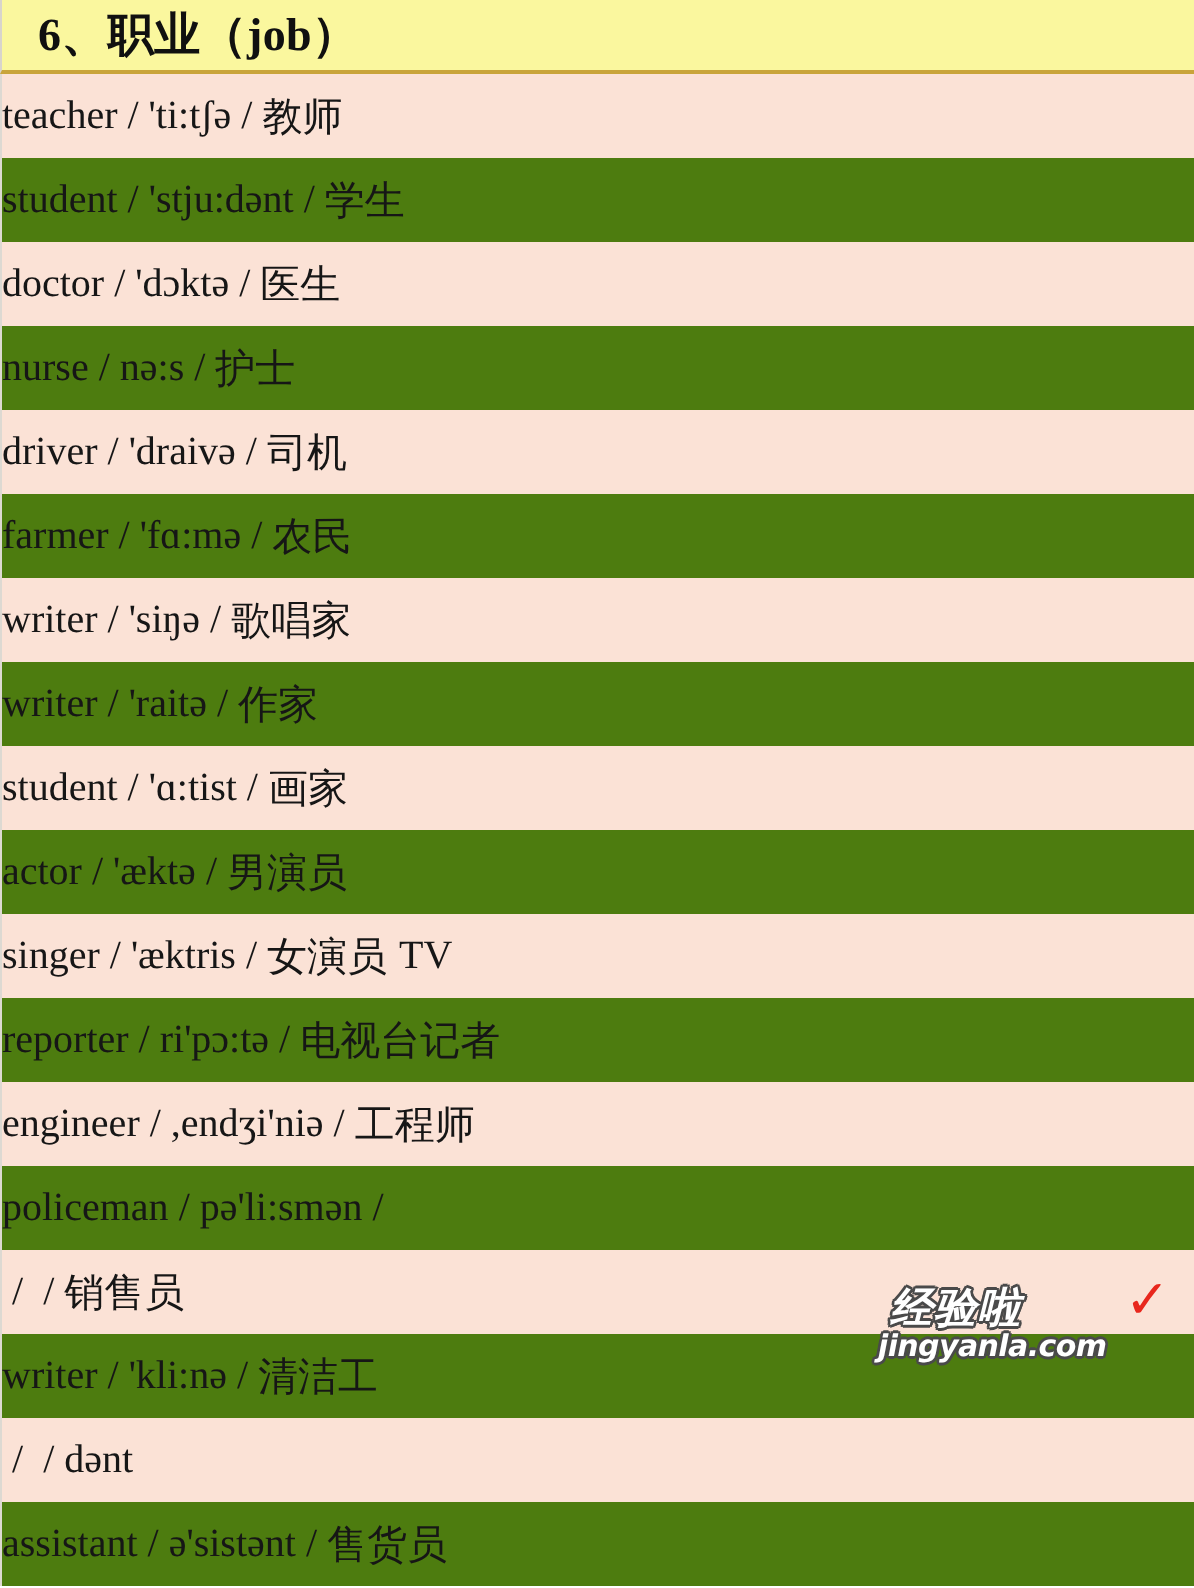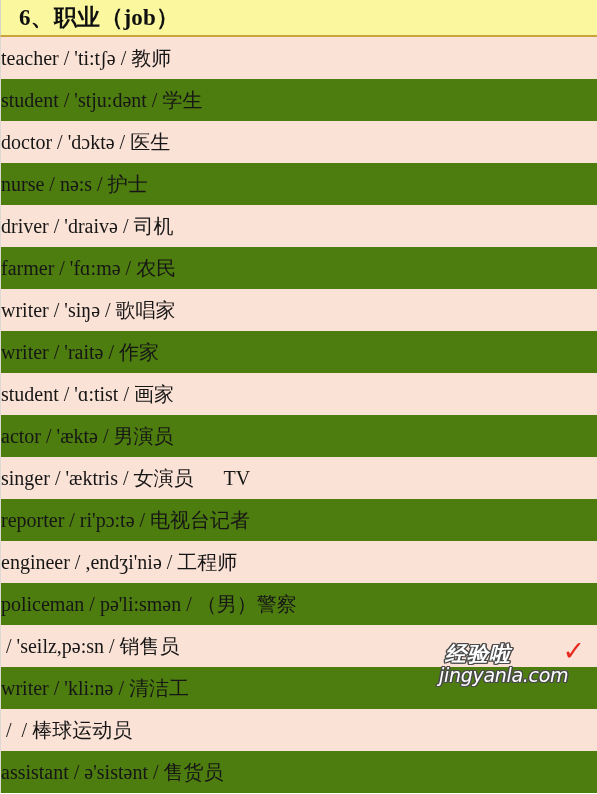--- a/index.html
+++ b/index.html
@@ -62,21 +62,21 @@
     white-space: nowrap;
     overflow: hidden;
   }
   .vocab-row.tint  { background: #fbe2d6; }
   .vocab-row.plain { background: #4d7c0f; }
 
   .vocab-row .word  { }
   .vocab-row .sep   { padding: 0 5px; }
   .vocab-row .ipa   { }
   .vocab-row .zh    { }
-  .vocab-row .extra { padding-left: 6px; margin-left: 24px; }
+  .vocab-row .extra { padding-left: 6px; }
 
   
   #watermark {
     position: absolute;
     right: 8px;
     bottom: 6px;
     width: 150px;
     height: 48px;
     pointer-events: none;
     user-select: none;
@@ -108,22 +108,22 @@
     font-weight: bold;
     color: #e8271d;
     font-family: "DejaVu Sans", sans-serif;
     line-height: 1;
   }
   #watermark .wm-url {
     position: absolute;
     left: 0;
     top: 24px;
     font-family: "DejaVu Sans", sans-serif;
-    font-weight: normal;
-    font-size: 19px;
+    font-weight: bold;
+    font-size: 15px;
     font-style: italic;
     letter-spacing: -0.3px;
     color: #ffffff;
     text-shadow:
        1.4px 0 0 #4a4a4a, -1.4px 0 0 #4a4a4a,
        0 1.4px 0 #4a4a4a, 0 -1.4px 0 #4a4a4a,
        1px 1px 0 #4a4a4a, -1px -1px 0 #4a4a4a,
        1px -1px 0 #4a4a4a, -1px 1px 0 #4a4a4a;
   }
 </style>
@@ -227,39 +227,37 @@
         <span class="sep">/</span>
         <span class="ipa">,endʒi'niə</span>
         <span class="sep">/</span>
         <span class="zh">工程师</span>
       </div>
       <div class="vocab-row plain">
         <span class="word">policeman</span>
         <span class="sep">/</span>
         <span class="ipa">pə'li:smən</span>
         <span class="sep">/</span>
-        <span class="zh">（男）警察</span>
-      </div>
-      <div class="vocab-row tint">
-        <span class="sep">/</span>
-        <span class="ipa">'seilz,pə:sn</span>
+      </div>
+      <div class="vocab-row tint">
+        <span class="sep">/</span>
         <span class="sep">/</span>
         <span class="zh">销售员</span>
       </div>
       <div class="vocab-row plain">
         <span class="word">writer</span>
         <span class="sep">/</span>
         <span class="ipa">'kli:nə</span>
         <span class="sep">/</span>
         <span class="zh">清洁工</span>
       </div>
       <div class="vocab-row tint">
         <span class="sep">/</span>
         <span class="sep">/</span>
-        <span class="zh">棒球运动员</span>
+        <span class="zh">dənt</span>
       </div>
       <div class="vocab-row plain">
         <span class="word">assistant</span>
         <span class="sep">/</span>
         <span class="ipa">ə'sistənt</span>
         <span class="sep">/</span>
         <span class="zh">售货员</span>
       </div>
     </div>
 

